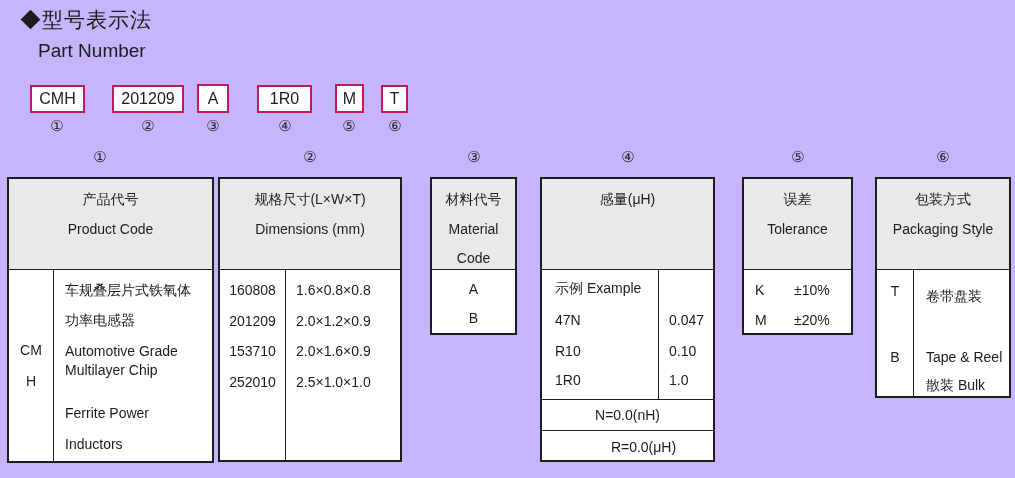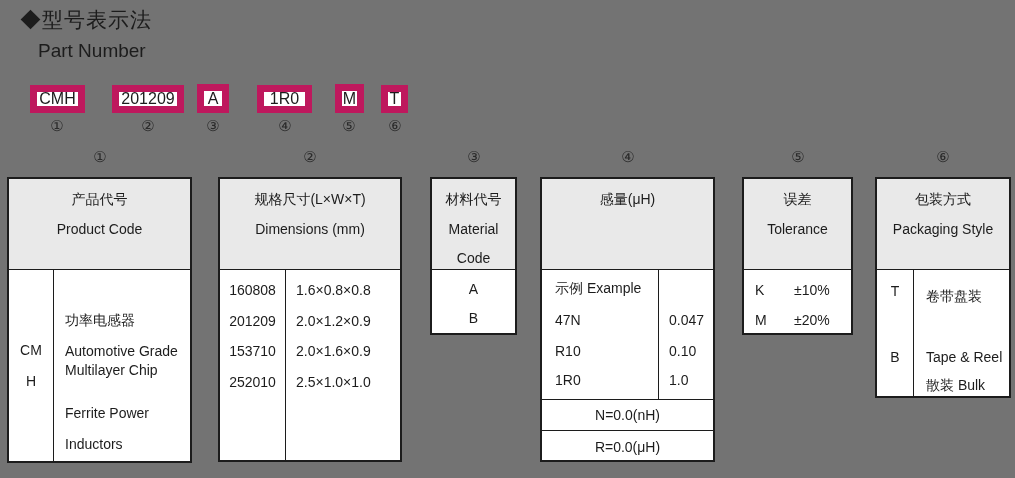--- a/index.html
+++ b/index.html
@@ -1,24 +1,24 @@
 <!DOCTYPE html>
 <html><head>
 <meta charset="utf-8">
 <style>
   html,body{margin:0;padding:0;background:#fff;}
   #canvas{
-    position:relative;width:1015px;height:478px;background:#737373;
+    position:relative;width:1015px;height:478px;background:#c4b5fd;
     font-family:"Liberation Sans",sans-serif;color:#1c1c1c;overflow:hidden;
   }
   .abs{position:absolute;}
   .title-cn{left:20px;top:6px;font-size:21px;letter-spacing:1px;white-space:nowrap;}
   .title-en{left:38px;top:40px;font-size:19px;white-space:nowrap;}
   .pnbox{
-    position:absolute;border:7px solid #be185d;box-sizing:border-box;background:#fff;
+    position:absolute;border:2px solid #be185d;box-sizing:border-box;background:#fff;
     display:flex;align-items:center;justify-content:center;font-size:16px;white-space:nowrap;text-align:center;
   }
   .marker{position:absolute;width:26px;text-align:center;font-size:15px;color:#2a2a2a;white-space:nowrap;}
   .tbl{position:absolute;border:2px solid #1c1c1c;box-sizing:border-box;background:#fff;}
   .thead{
     position:absolute;left:0;top:0;width:100%;height:91px;background:#e9e9e9;
     border-bottom:1px solid #1c1c1c;box-sizing:border-box;
   }
   .ctext{position:absolute;left:0;width:100%;text-align:center;font-size:14px;white-space:nowrap;}
   .ltext{position:absolute;font-size:14px;white-space:nowrap;}
@@ -47,27 +47,28 @@
   <div class="marker" style="left:336px;top:117px;">⑤</div>
   <div class="marker" style="left:382px;top:117px;">⑥</div>
 
   <div class="marker" style="left:87px;top:148px;">①</div>
   <div class="marker" style="left:297px;top:148px;">②</div>
   <div class="marker" style="left:461px;top:148px;">③</div>
   <div class="marker" style="left:615px;top:148px;">④</div>
   <div class="marker" style="left:785px;top:148px;">⑤</div>
   <div class="marker" style="left:930px;top:148px;">⑥</div>
 
-  <div class="tbl" style="left:7px;top:177px;width:185px;height:286px;">
+  <div class="tbl" style="left:7px;top:177px;width:207px;height:286px;">
     <div class="thead"></div>
     <div class="ctext" style="top:12px;">产品代号</div>
     <div class="ctext" style="top:42px;">Product Code</div>
     <div class="vline" style="left:44px;top:91px;height:191px;"></div>
     <div class="ctext" style="top:163px;width:44px;">CM</div>
     <div class="ctext" style="top:194px;width:44px;">H</div>
+    <div class="ltext" style="left:56px;top:103px;">车规叠层片式铁氧体</div>
     <div class="ltext" style="left:56px;top:133px;">功率电感器</div>
     <div class="ltext" style="left:56px;top:164px;">Automotive Grade</div>
     <div class="ltext" style="left:56px;top:183px;">Multilayer Chip</div>
     <div class="ltext" style="left:56px;top:226px;">Ferrite Power</div>
     <div class="ltext" style="left:56px;top:257px;">Inductors</div>
   </div>
 
   <div class="tbl" style="left:218px;top:177px;width:184px;height:285px;">
     <div class="thead"></div>
     <div class="ctext" style="top:12px;">规格尺寸(L×W×T)</div>
@@ -99,21 +100,21 @@
     <div class="ltext" style="left:13px;top:101px;">示例 Example</div>
     <div class="ltext" style="left:13px;top:133px;">47N</div>
     <div class="ltext" style="left:13px;top:164px;">R10</div>
     <div class="ltext" style="left:13px;top:193px;">1R0</div>
     <div class="ltext" style="left:127px;top:133px;">0.047</div>
     <div class="ltext" style="left:127px;top:164px;">0.10</div>
     <div class="ltext" style="left:127px;top:193px;">1.0</div>
     <div class="hline" style="top:220px;"></div>
     <div class="ctext" style="top:228px;">N=0.0(nH)</div>
     <div class="hline" style="top:251px;"></div>
-    <div class="ctext" style="top:260px;">R=0.0(μH)</div>
+    <div class="ctext" style="top:260px;padding-left:16px;">R=0.0(μH)</div>
   </div>
 
   <div class="tbl" style="left:742px;top:177px;width:111px;height:158px;">
     <div class="thead"></div>
     <div class="ctext" style="top:12px;">误差</div>
     <div class="ctext" style="top:42px;">Tolerance</div>
     <div class="ltext" style="left:11px;top:103px;">K</div>
     <div class="ltext" style="left:50px;top:103px;">±10%</div>
     <div class="ltext" style="left:11px;top:133px;">M</div>
     <div class="ltext" style="left:50px;top:133px;">±20%</div>

